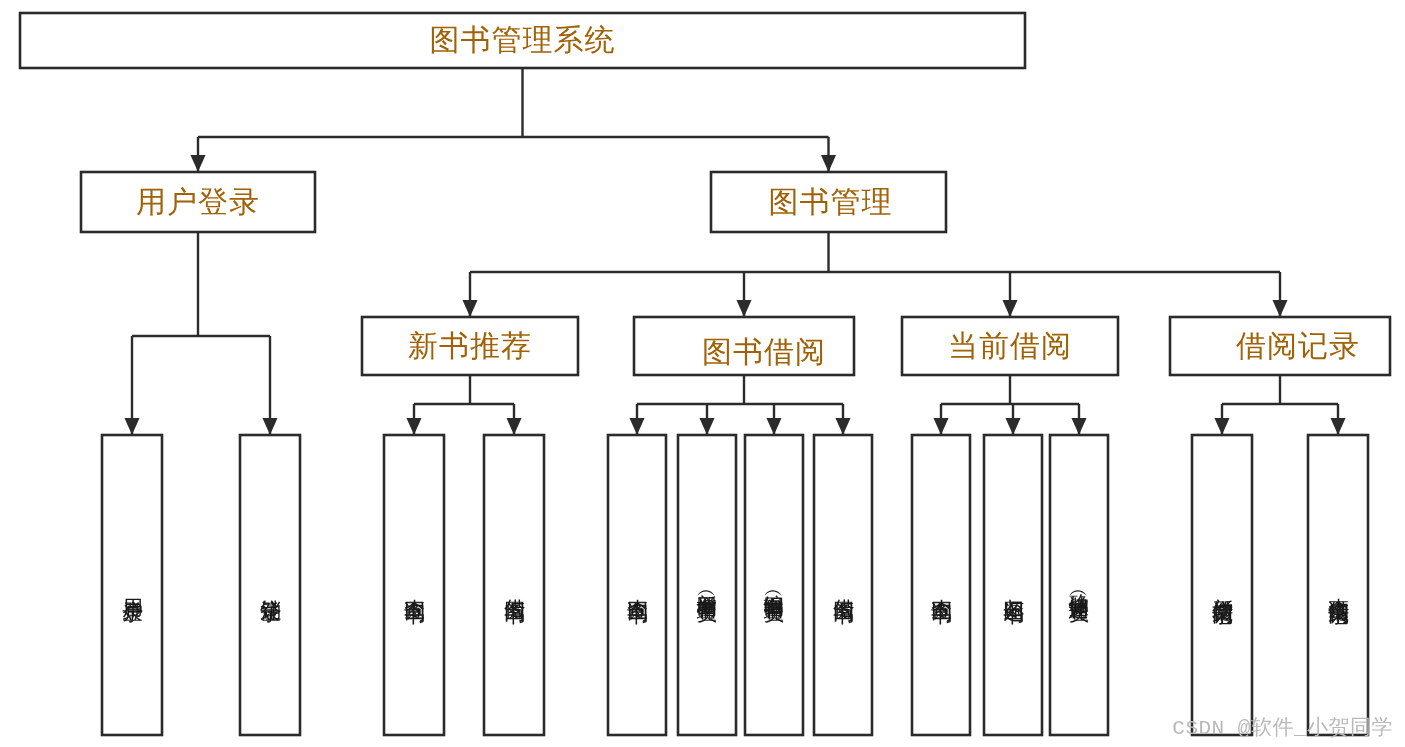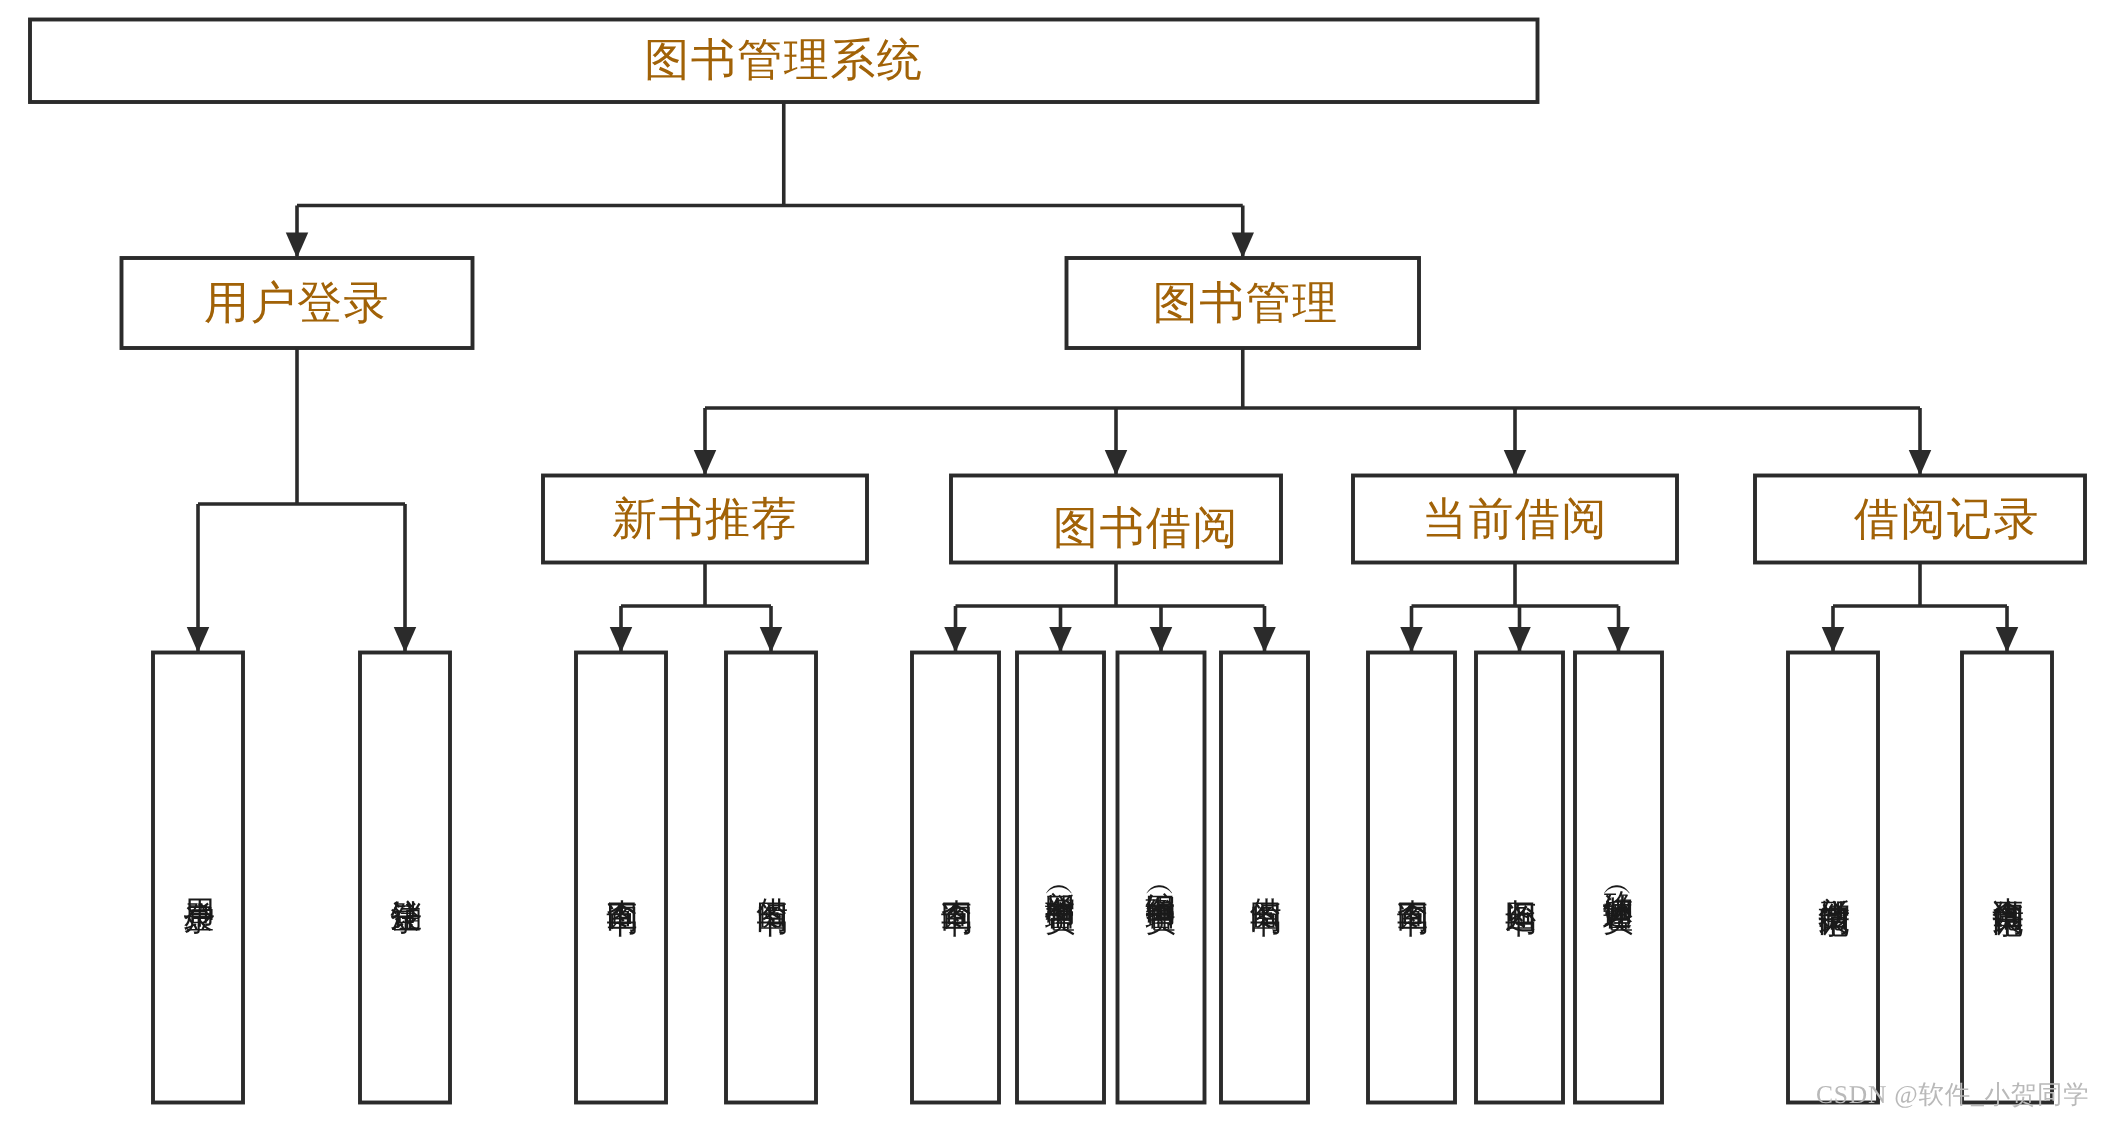--- a/index.html
+++ b/index.html
@@ -66,23 +66,23 @@
     color: #a16207;
     letter-spacing: 1px;
     white-space: nowrap;
     pointer-events: none;
     font-family: "DejaVu Sans", "Liberation Sans", sans-serif;
   }
   #watermark {
     position: absolute;
     right: 12px;
     bottom: 6px;
-    font-size: 17px;
+    font-size: 21px;
     color: #b9b9b9;
-    font-family: Liberation Serif, serif;
+    font-family: Liberation Mono, monospace;
     letter-spacing: 0.5px;
     white-space: nowrap;
     pointer-events: none;
   }
 </style>
 </head>
 <body>
 
 <div id="diagram-root">
 

